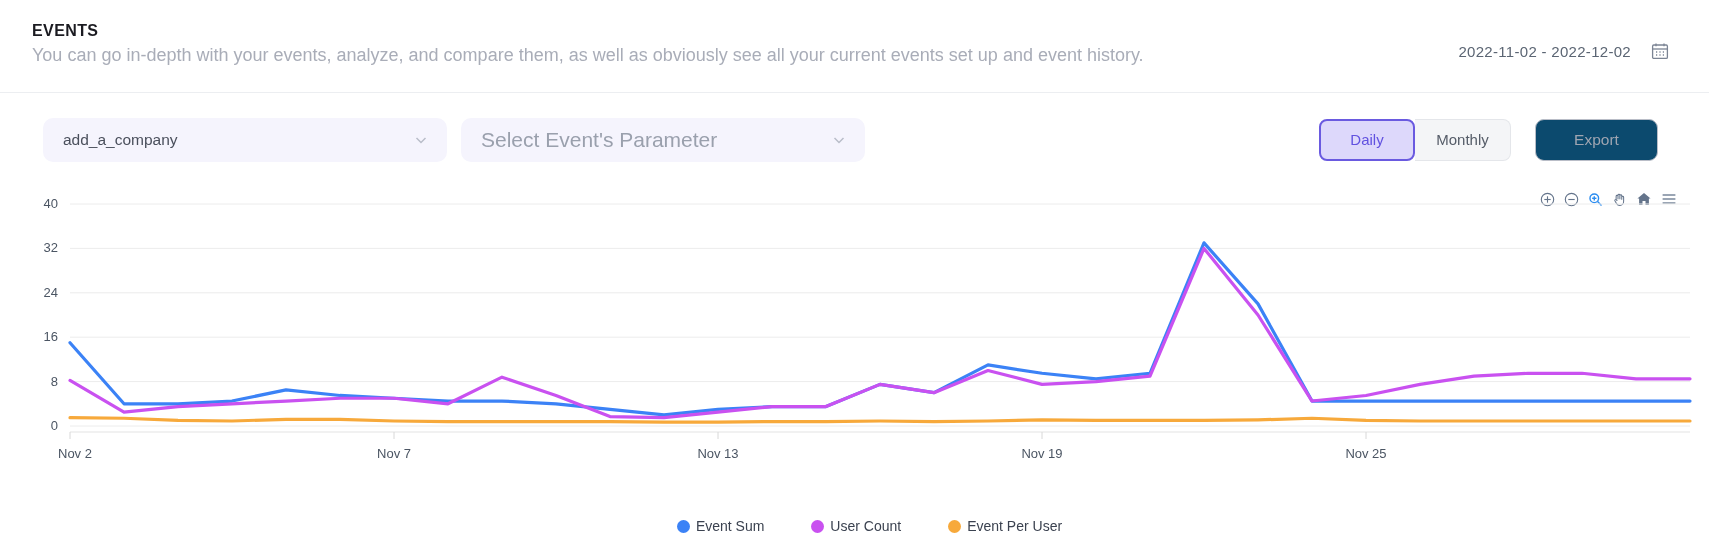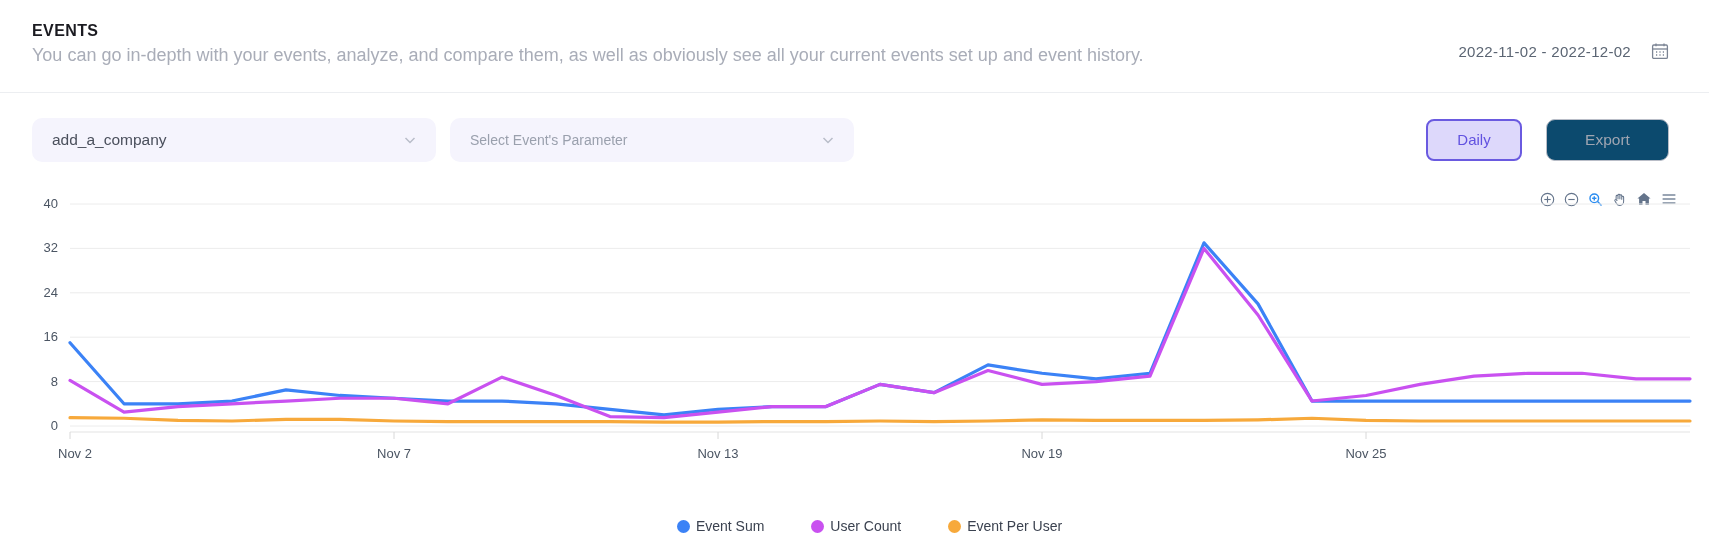--- a/index.html
+++ b/index.html
@@ -36,35 +36,35 @@
     white-space: nowrap;
   }
   .cal-icon { display:flex; align-items:center; color:#7b8494; }
 
   
   .controls {
     position: relative;
     height: 93px;
     display: flex;
     align-items: center;
-    padding: 0 32px;
+    padding: 0 43px;
   }
   .select {
     height: 44px;
     background: #f5f4fd;
     border-radius: 10px;
     display: flex; align-items: center; justify-content: space-between;
     padding: 0 18px 0 20px;
     cursor: pointer;
     border: none;
   }
   .select-1 { width: 404px; }
   .select-2 { width: 404px; margin-left: 14px; }
   .select-value { font-size: 15.5px; color: #4a4f5c; }
-  .select-placeholder { font-size: 14px; color: #9aa0ad; }
+  .select-placeholder { font-size: 21px; color: #9aa0ad; }
   .chev { color: #b9bdc9; display:flex; align-items:center; }
 
   .controls-right {
     margin-left: auto;
     display: flex; align-items: center; gap: 24px;
     padding-right: 8px;
   }
   .segmented { display: flex; height: 42px; }
   .seg-btn {
     min-width: 96px;
@@ -164,20 +164,21 @@
       <span class="chev">
         <svg width="16" height="16" viewBox="0 0 16 16" fill="none" stroke="currentColor" stroke-width="1.5">
             <polyline points="3.5,6 8,10.5 12.5,6"></polyline>
           </svg>
       </span>
     </div>
 
     <div class="controls-right">
       <div class="segmented">
         <div class="seg-btn active">Daily</div>
+        <div class="seg-btn">Monthly</div>
       </div>
       <div class="export-btn">Export</div>
     </div>
   </div>
 
   <div class="chart-wrap">
 
     <div class="chart-toolbar">
       <span class="tb-icon">
         <svg width="15" height="15" viewBox="0 0 16 16" fill="none" stroke="currentColor" stroke-width="1.2">

